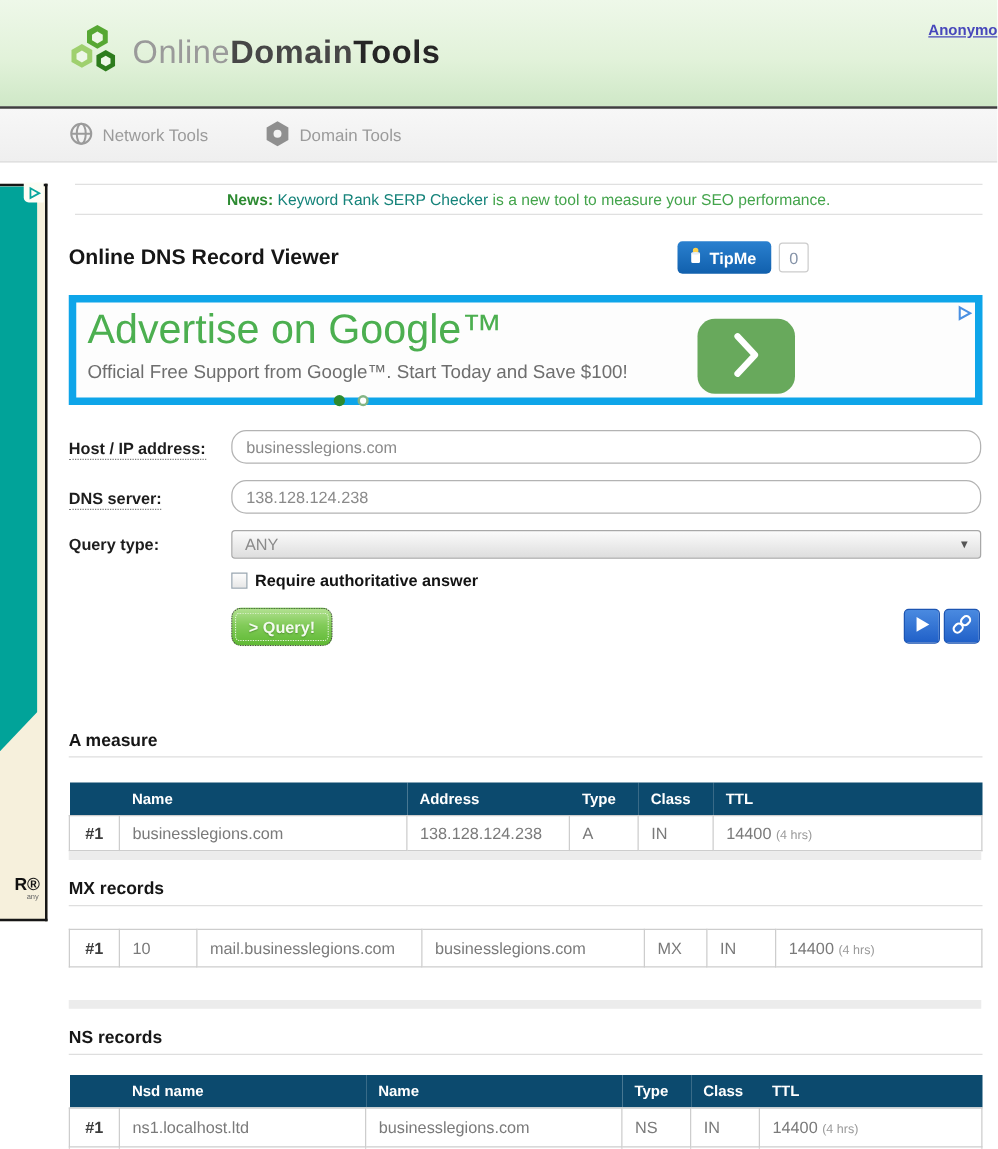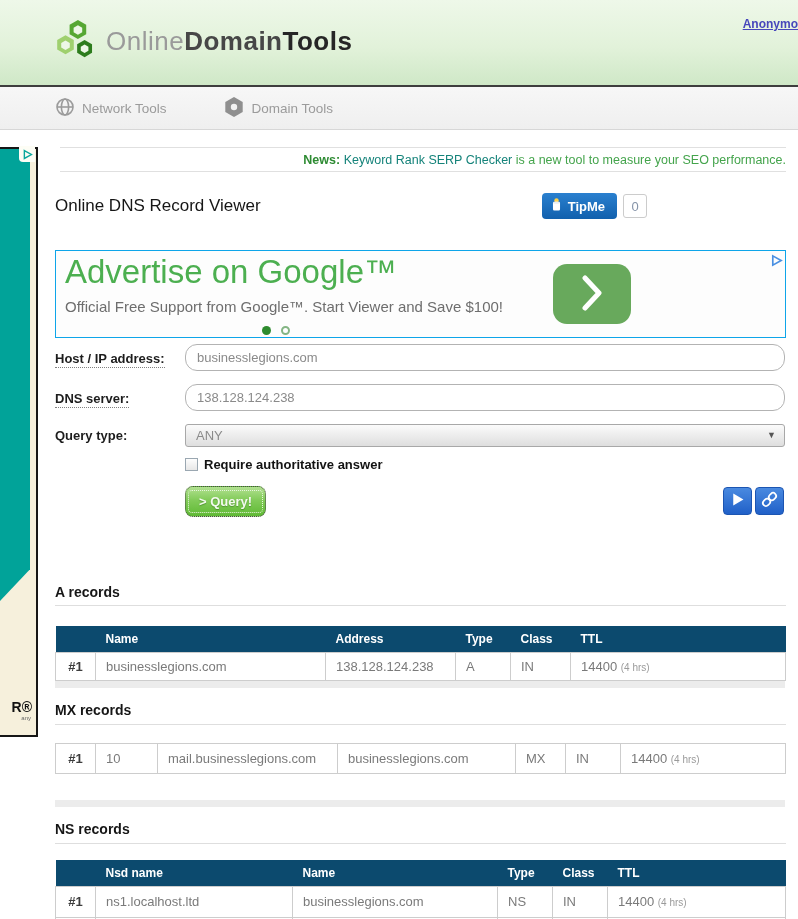--- a/index.html
+++ b/index.html
@@ -15,53 +15,53 @@
   .logo-online { color:#9a9a9a; font-weight:normal; }
   .logo-domain { color:#474747; font-weight:bold; }
   .logo-tools  { color:#262626; font-weight:bold; }
   .account-link { position:absolute; right:0; top:17px; font-size:12px; font-weight:bold;
     color:#4747bb; white-space:nowrap;text-decoration:underline; }
 
   
   .nav { position:absolute; left:0; top:85px; width:798px; height:45px;
     background:linear-gradient(180deg,#f7f7f7,#efefef);
     border-top:2px solid #3e3e3e; border-bottom:1px solid #d7d7d7;
-    display:flex; align-items:center; padding-left:55px; gap:56px; white-space:nowrap; }
+    display:flex; align-items:center; padding-left:55px; gap:44px; white-space:nowrap; }
   .nav-item { display:flex; align-items:center; gap:7px; color:#9b9b9b; font-size:13.5px; cursor:pointer; }
   .nav-item svg { flex:0 0 auto; }
 
   
   .left-ad { position:absolute; left:0; top:147px; width:38px; height:590px;
     background:#f6f0dc; border:2px solid #161616; border-left:none; overflow:hidden; }
   .left-ad-teal { position:absolute; left:0; top:0; width:30px; height:452px; background:#01a399;
     clip-path:polygon(0 0,100% 0,100% 93%,0 100%); }
   .left-ad-frag-top { position:absolute; right:4px; top:550px; font-size:14px; font-weight:bold; color:#111; }
   .left-ad-frag-bottom { position:absolute; right:5px; top:566px; font-size:6px; color:#666; }
   .adchoices-left { position:absolute; left:19px; top:146px; width:16px; height:16px;
     background:#fdfdf5; border-radius:0 0 0 4px; display:flex; align-items:center; justify-content:center; }
 
   
   .news { position:absolute; left:60px; top:147px; width:726px; height:25px;
     border-top:1px solid #e0e0e0; border-bottom:1px solid #e0e0e0;
-    text-align:right; font-size:12.5px; line-height:24px; color:#44a44c; }
+    text-align:center; font-size:12.5px; line-height:24px; color:#44a44c; }
   .news b { color:#2e8b33; }
   .news a { color:#15837a; text-decoration:none; cursor:pointer; }
 
   
-  .page-title { position:absolute; left:55px; top:196px; font-size:17px; font-weight:normal; color:#161616; }
+  .page-title { position:absolute; left:55px; top:196px; font-size:17px; font-weight:bold; color:#161616; }
   .tip-group { position:absolute; right:13px; top:193px; display:flex; align-items:center; gap:6px; }
   .tipme-btn { height:26px; padding:0 12px 0 8px; border:none; border-radius:4px; cursor:pointer;
     background:linear-gradient(180deg,#2a80cf,#1160ad); color:#fff; font-weight:bold; font-size:13px;
     display:flex; align-items:center; gap:5px; font-family:inherit;text-align:right; }
   .tip-count { width:24px; height:24px; background:#fff; border:1px solid #ccc; border-radius:3px;
     color:#8593a8; font-size:13px; display:flex; align-items:center; justify-content:center; }
 
   
-  .banner { position:absolute; left:55px; top:250px; width:731px; height:88px;
-    background:#fdfdfd; border:1px solid #0ea5e9; }
+  .banner { position:absolute; left:55px; top:236px; width:731px; height:88px;
+    background:#fdfdfd; border:6px solid #0ea5e9; }
   .banner-title { position:absolute; left:9px; top:2px; font-size:33px; color:#4caf50; }
   .banner-subtitle { position:absolute; left:9px; top:47px; font-size:15px; color:#6e6e6e; }
   .banner-dots { position:absolute; left:0; top:70px; width:440px; text-align:center; }
   .dot { display:inline-block; width:9px; height:9px; border-radius:50%; margin:0 5px; cursor:pointer; }
   .dot-active { background:#2e8b2e; }
   .dot-inactive { background:#fff; border:2px solid #84b584; }
   .banner-cta { position:absolute; left:497px; top:13px; width:78px; height:60px; border:none;
     border-radius:14px; background:#68a95c; cursor:pointer; display:flex; align-items:center; justify-content:center; }
   .adchoices-banner { position:absolute; right:2px; top:2px; cursor:pointer; }
 
@@ -177,21 +177,21 @@
           <ellipse cx="7" cy="5.5" rx="3.8" ry="1.2" fill="#e8eef5"></ellipse>
         </svg>
       </span>
       <span>TipMe</span>
     </button>
     <div class="tip-count">0</div>
   </div>
 
   <div class="banner">
     <div class="banner-title">Advertise on Google™</div>
-    <div class="banner-subtitle">Official Free Support from Google™. Start Viewer and Save $100!</div>
+    <div class="banner-subtitle">Official Free Support from Google™. Start Today and Save $100!</div>
     <div class="banner-dots">
       <span class="dot dot-active"></span><span class="dot dot-inactive"></span>
     </div>
     <button class="banner-cta">
       <span>
         <svg width="24" height="36" viewBox="0 0 24 36" fill="none" stroke="#ffffff" stroke-width="5" stroke-linecap="round" stroke-linejoin="round">
           <polyline points="5,3 19,18 5,33"></polyline>
         </svg>
       </span>
     </button>
@@ -233,21 +233,21 @@
       <svg width="19" height="19" viewBox="0 0 20 20" fill="none" stroke="#ffffff" stroke-width="1.8">
         <g transform="rotate(-45 10 10)">
           <rect x="1.5" y="6.8" width="8.2" height="6.4" rx="3.2"></rect>
           <rect x="10.3" y="6.8" width="8.2" height="6.4" rx="3.2"></rect>
         </g>
       </svg>
     </span>
   </button>
 
 
-  <div class="section-heading" style="top:584px;">A records</div>
+  <div class="section-heading" style="top:584px;">A measure</div>
   <div class="section-rule" style="top:605px;"></div>
   <table class="rec" id="a-table" style="top:626px;">
     <colgroup>
         <col style="width:40px">
         <col style="width:230px">
         <col style="width:130px">
         <col style="width:55px">
         <col style="width:60px">
         <col style="width:215px">
       </colgroup>

